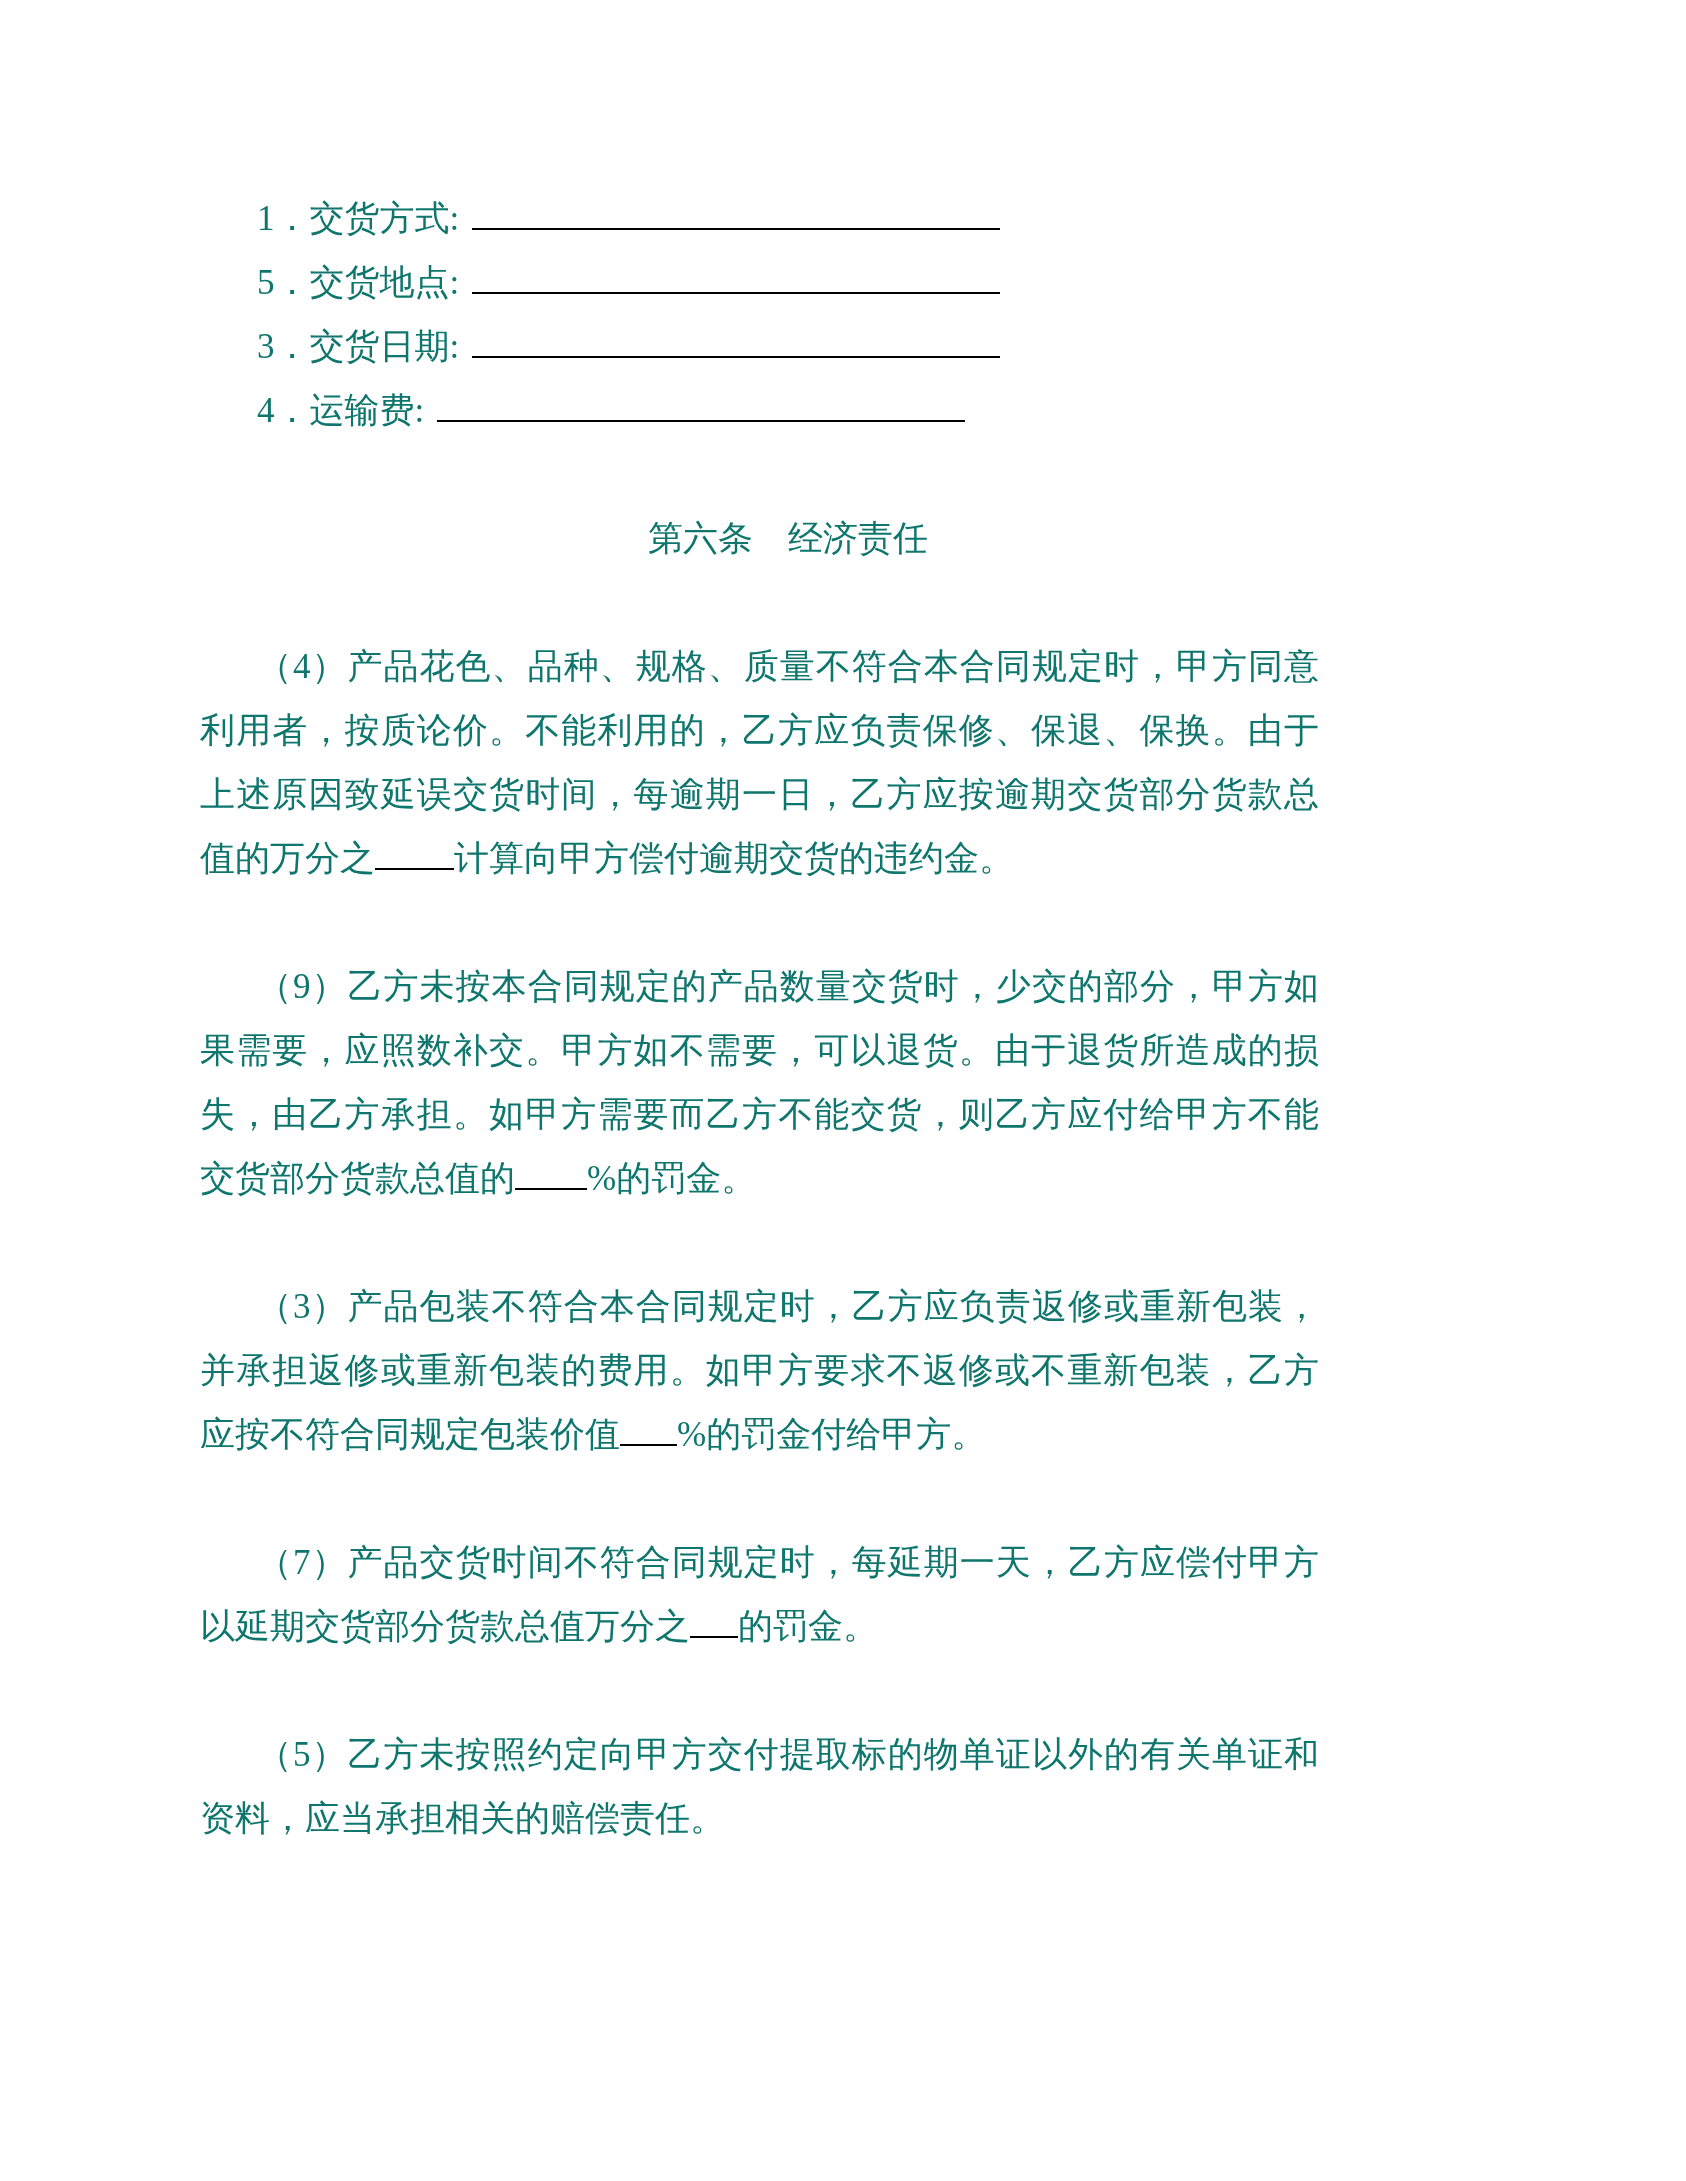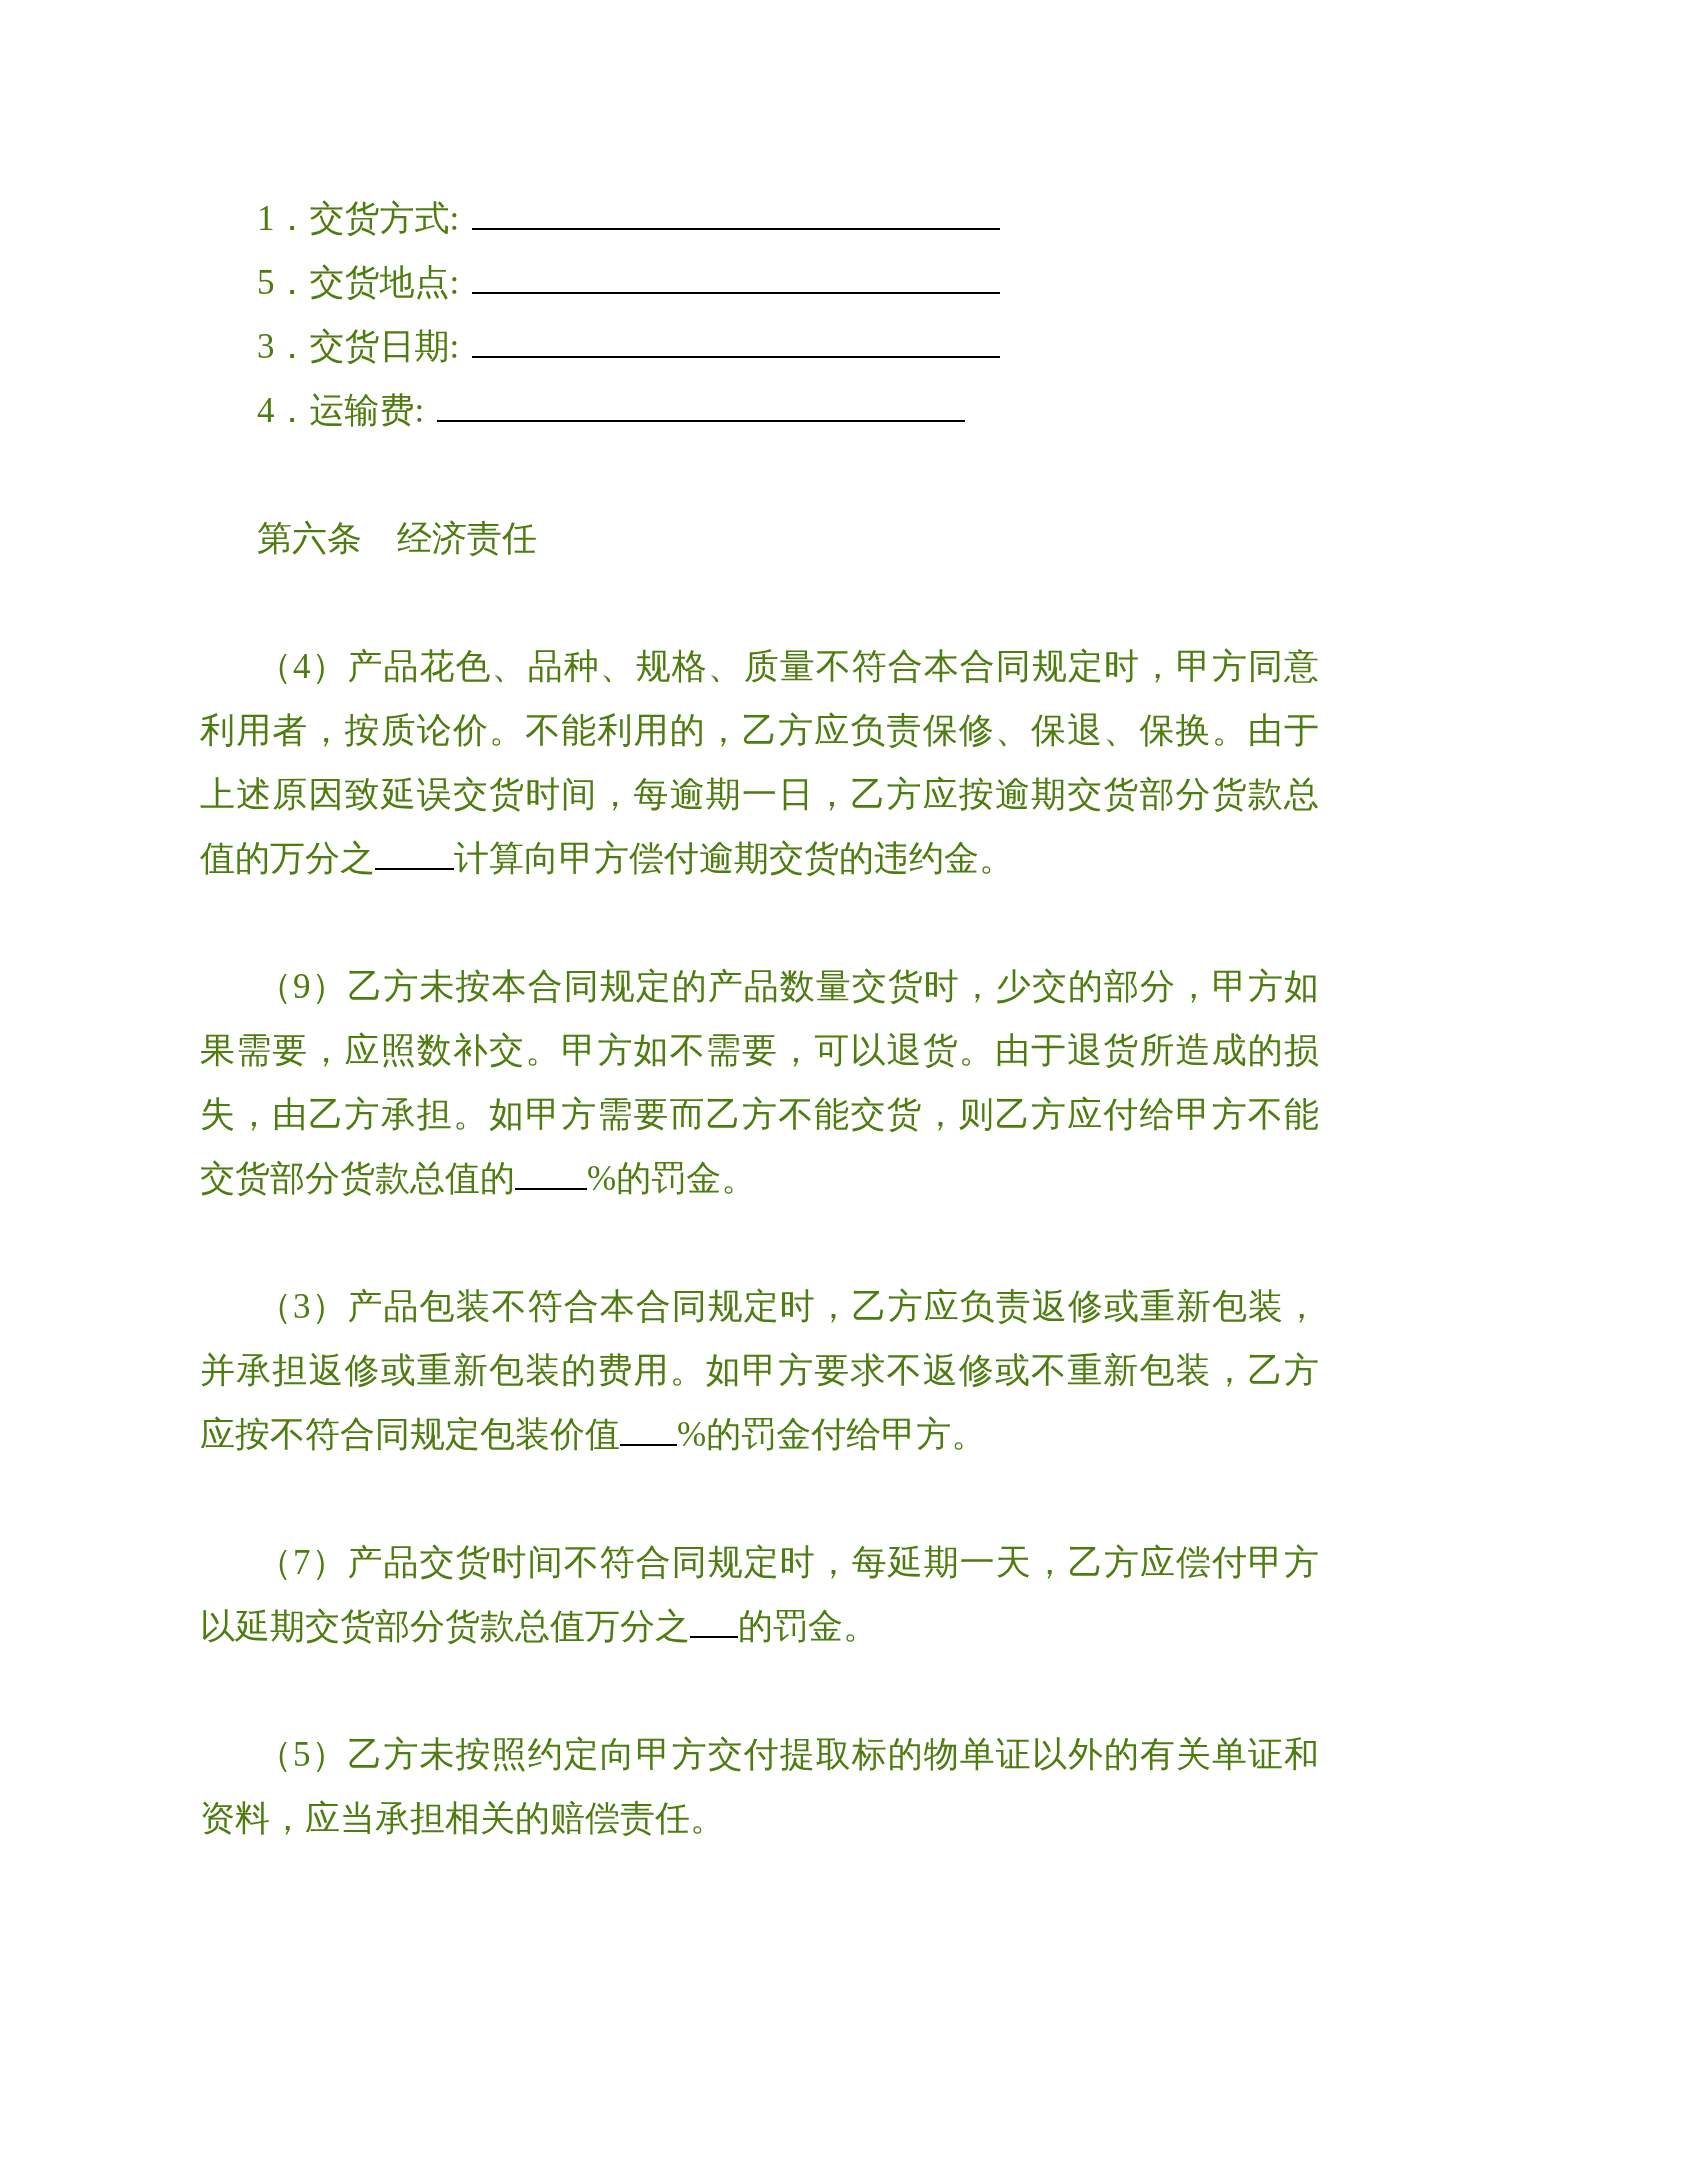--- a/index.html
+++ b/index.html
@@ -3,37 +3,38 @@
 <meta charset="utf-8">
 <style>
   * { margin: 0; padding: 0; box-sizing: border-box; }
   html, body { background: #ffffff; }
   .page {
     position: relative;
     width: 1686px;
     height: 2182px;
     margin: 0 auto;
     background: #ffffff;
-    color: #4d7c0f;
+    color: #0f766e;
     font-family: "Liberation Serif", "DejaVu Serif", serif;
     font-size: 35px;
     line-height: 64px;
     padding: 187px 367px 0 200px;
     overflow: hidden;
   }
   .delivery-list { }
   .item-line {
     padding-left: 57px;
     white-space: nowrap;
   }
   .heading,
   .subheading {
     padding-left: 57px;
     margin-top: 64px;
     white-space: nowrap;
+    text-align: center;
   }
   .clause {
     margin-top: 64px;
     text-align: justify;
     text-indent: 57px;
   }
   .blank {
     display: inline-block;
     height: 39px;
     border-bottom: 2.8px solid #000000;

